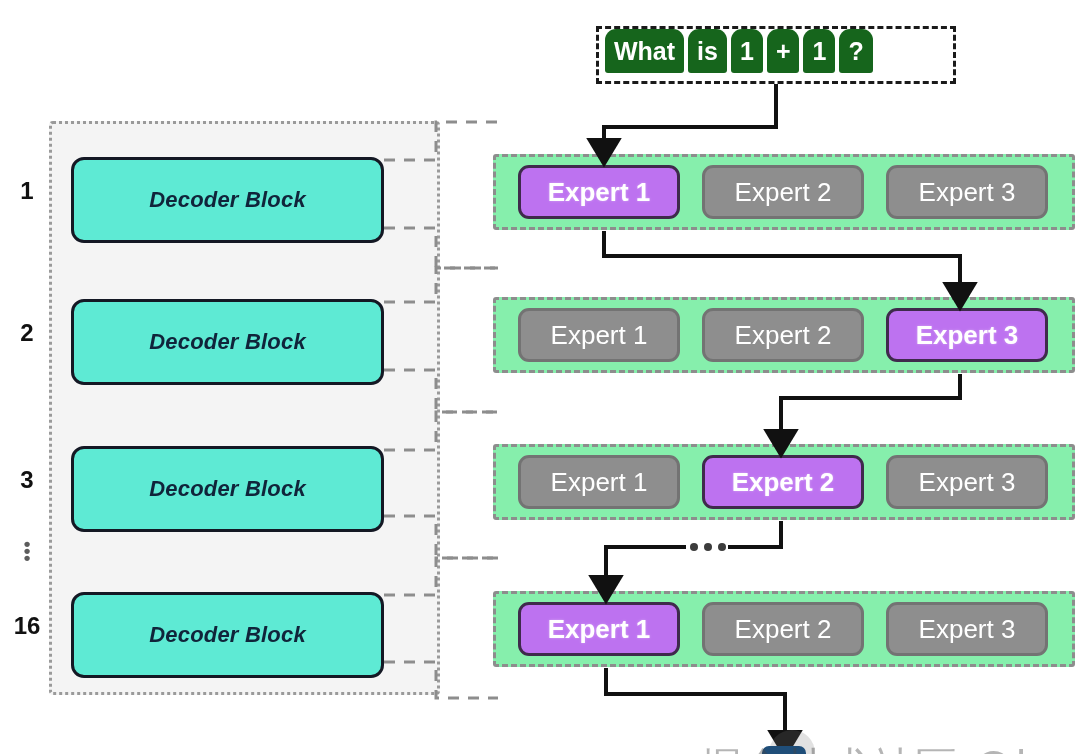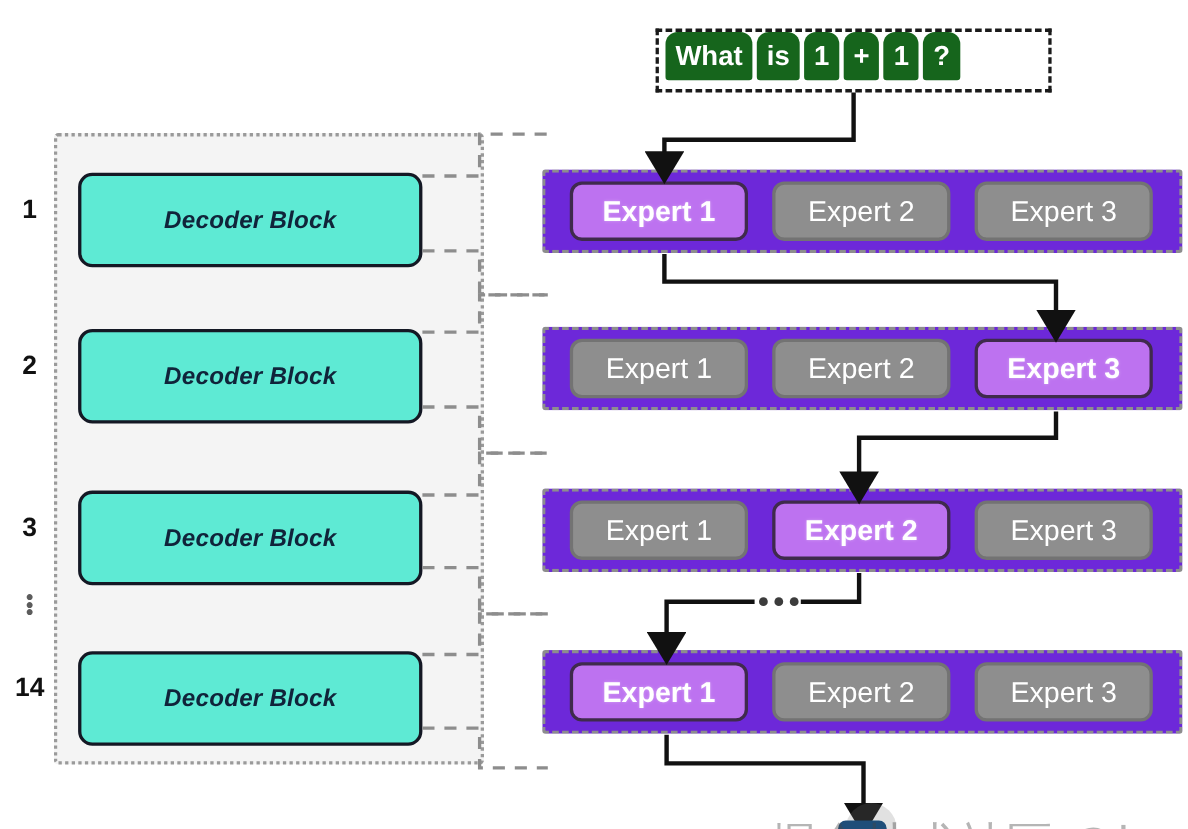--- a/index.html
+++ b/index.html
@@ -92,21 +92,21 @@
   
   .funnel{position:absolute;pointer-events:none;}
 
   
   .expert-row{
     position:absolute;
     left:493px;
     width:582px;
     height:76px;
     border:3px dashed #8d8d8d;
-    background:#6d28d9;
+    background:#86efac;
     border-radius:3px;
     box-sizing:border-box;
     display:flex;
     align-items:center;
     padding-left:22px;
   }
   .expert{
     width:162px;
     height:54px;
     border-radius:11px;
@@ -185,21 +185,21 @@
   <div class="decoder-container"></div>
 
   <div class="row-label" style="top:137px;">1</div>
   <div class="row-label" style="top:279px;">2</div>
   <div class="row-label" style="top:426px;">3</div>
   <div class="vdots" style="top:500px;">
     <span>•</span>
       <span>•</span>
       <span>•</span>
   </div>
-  <div class="row-label" style="top:572px;">14</div>
+  <div class="row-label" style="top:572px;">16</div>
 
   <div class="decoder-block" style="top:117px;">Decoder Block</div>
   <div class="decoder-block" style="top:259px;">Decoder Block</div>
   <div class="decoder-block" style="top:406px;">Decoder Block</div>
   <div class="decoder-block" style="top:552px;">Decoder Block</div>
 
   <svg class="funnel" style="left:380px;top:80px;" width="120" height="580">
 
     <path d="M4,40 L56,40 L56,2 L118,2" fill="none" stroke="#8d8d8d" stroke-width="3" stroke-dasharray="11 9"></path>
     <path d="M4,108 L56,108 L56,148 L118,148" fill="none" stroke="#8d8d8d" stroke-width="3" stroke-dasharray="11 9"></path>

